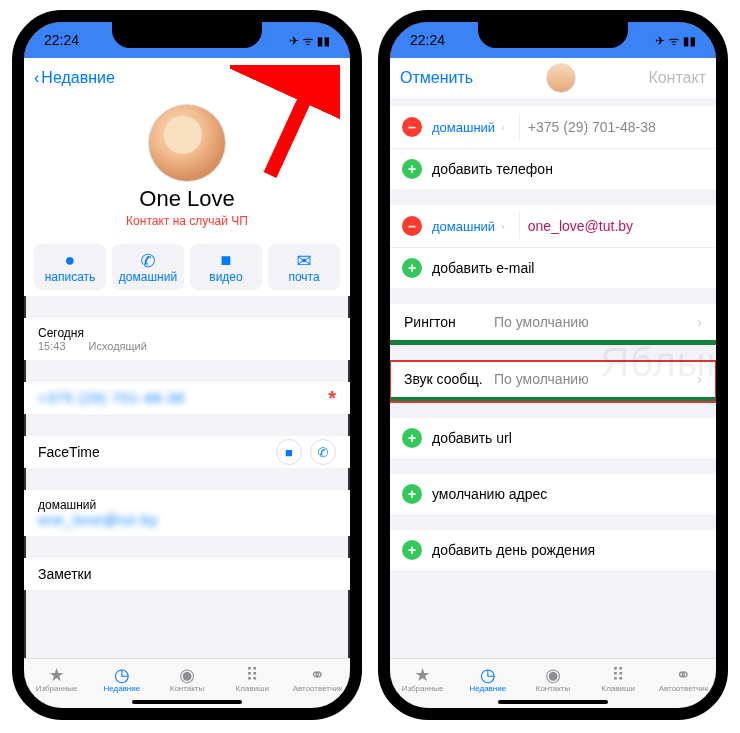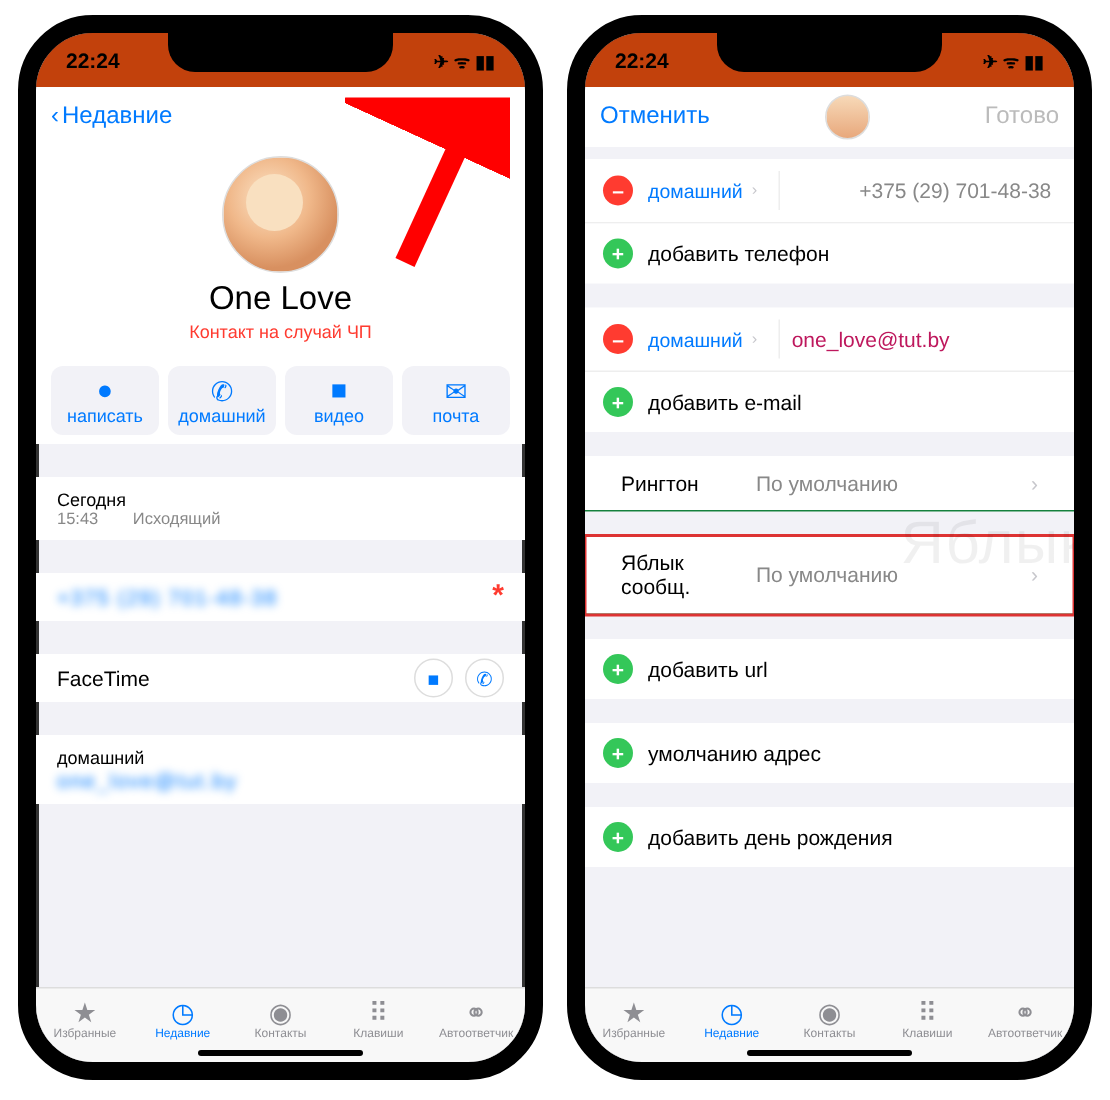--- a/index.html
+++ b/index.html
@@ -1,21 +1,21 @@
 <!DOCTYPE html>
 <html><head>
 <meta charset="utf-8">
 <style>
   * { box-sizing: border-box; margin: 0; padding: 0; font-family: -apple-system, "Helvetica Neue", Arial, sans-serif; }
   body { background: #fff; width: 740px; height: 733px; position: relative; }
   .phone { position: absolute; width: 350px; height: 710px; border: 12px solid #000; border-radius: 50px; background: #f2f2f7; overflow: hidden; box-shadow: 0 0 0 2px #333 inset; }
   .phone.left { left: 12px; top: 10px; }
   .phone.right { left: 378px; top: 10px; }
   .notch { position: absolute; top: 0; left: 50%; transform: translateX(-50%); width: 150px; height: 26px; background: #000; border-radius: 0 0 18px 18px; z-index: 20; }
-  .statusbar { height: 36px; display: flex; justify-content: space-between; align-items: center; padding: 0 20px; font-size: 14px; font-weight: 700; background: #c2410c; }
+  .statusbar { height: 36px; display: flex; justify-content: space-between; align-items: center; padding: 0 20px; font-size: 14px; font-weight: 400; background: #3b82f6; }
   .statusbar .right-icons { display:flex; gap:4px; align-items:center; font-size:12px; }
   .navbar { height: 40px; background: #fff; display: flex; align-items: center; justify-content: space-between; padding: 0 10px; font-size: 16px; }
   .nav-btn { color: #007aff; display:flex; align-items:center; gap:2px;}
   .nav-btn.disabled { color: #bbb; }
   .nav-center-avatar { width: 30px; height: 30px; border-radius: 50%; background: linear-gradient(#f7d9b8,#e8a87c); border:1px solid #ddd;}
   .content { height: 560px; overflow: hidden; }
   .profile-head { background:#fff; text-align:center; padding: 6px 0 8px; }
   .avatar-lg { width: 78px; height:78px; border-radius:50%; margin:0 auto 4px; background: radial-gradient(circle at 40% 35%, #fce4c8 0%, #f0b88a 40%, #d89060 70%); border:1px solid #ddd; position:relative; overflow:hidden;}
   .avatar-lg::after{content:"";position:absolute;left:20%;top:15%;width:50%;height:50%;background:#f9e0c0;border-radius:50%;}
   .contact-name { font-size: 22px; font-weight:400; }
@@ -45,21 +45,21 @@
   .edit-row { display:flex; align-items:center; padding:8px 12px; background:#fff; border-bottom:1px solid #eee; font-size:14px; min-height:40px;}
   .edit-row:last-child{border-bottom:none;}
   .edit-group { margin-top:16px;}
   .edit-group:first-child{margin-top:8px;}
   .ecirc { width:20px; height:20px; border-radius:50%; display:flex; align-items:center; justify-content:center; color:#fff; font-size:14px; font-weight:bold; margin-right:10px; flex-shrink:0;}
   .ecirc.minus{background:#ff3b30;}
   .ecirc.plus{background:#34c759;}
   .field-label{color:#007aff; font-size:13px;}
   .chev{color:#c7c7cc; margin:0 6px; font-size:11px;}
   .divider-v{width:1px; height:26px; background:#eee; margin:0 8px;}
-  .kvrow { display:flex; align-items:center; padding:10px 24px; background:#fff; border-bottom:1px solid #15803d; font-size:14px;}
+  .kvrow { display:flex; align-items:center; padding:10px 14px; background:#fff; border-bottom:5px solid #15803d; font-size:14px;}
   .kvrow .k{color:#000; width:90px;}
   .kvrow .v{color:#888; flex:1;}
   .kvrow .ch{color:#c7c7cc;}
   .highlight-red { outline:2px solid #d33; outline-offset:-1px;}
   
   .arrow-overlay{position:absolute; z-index:50; pointer-events:none;}
   .watermark{position:absolute; right:15px; top:340px; font-size:40px; color:rgba(0,0,0,0.06); font-weight:300; z-index:5; pointer-events:none; letter-spacing:1px;}
 </style>
 </head>
 <body>
@@ -134,20 +134,25 @@
       </div>
     </div>
 
     <div class="section">
       <div class="row">
         <div class="lbl-sm">домашний</div>
         <div class="blur">one_love@tut.by</div>
       </div>
     </div>
 
+    <div class="section">
+      <div class="row">
+        <span>Заметки</span>
+      </div>
+    </div>
   </div>
 
   <div class="tabbar">
     <div class="tab">
         <div class="ic">★</div>
         <div class="lb">Избранные</div>
       </div>
     <div class="tab active">
         <div class="ic">◷</div>
         <div class="lb">Недавние</div>
@@ -170,31 +175,31 @@
 
 <div class="phone right">
   <div class="notch"></div>
   <div class="statusbar">
     <span>22:24</span>
     <span class="right-icons">✈ ᯤ ▮▮</span>
   </div>
   <div class="navbar">
     <div class="nav-btn">Отменить</div>
     <div class="nav-center-avatar"></div>
-    <div class="nav-btn disabled">Готово</div>
+    <div class="nav-btn disabled">Контакт</div>
   </div>
 
   <div class="content" style="background:#f2f2f7;">
     <div class="edit-group">
       <div class="edit-row">
         <div class="ecirc minus">–</div>
         <span class="field-label">домашний</span>
         <span class="chev">›</span>
         <div class="divider-v"></div>
-        <span class="blur" style="color:#888;margin-left:45px;">+375 (29) 701-48-38</span>
+        <span class="blur" style="color:#888;">+375 (29) 701-48-38</span>
       </div>
       <div class="edit-row">
         <div class="ecirc plus">+</div>
         <span>добавить телефон</span>
       </div>
     </div>
 
     <div class="edit-group">
       <div class="edit-row">
         <div class="ecirc minus">–</div>
@@ -212,21 +217,21 @@
     <div class="edit-group">
       <div class="kvrow">
         <span class="k">Рингтон</span>
         <span class="v">По умолчанию</span>
         <span class="ch">›</span>
       </div>
     </div>
 
     <div class="edit-group">
       <div class="kvrow highlight-red">
-        <span class="k">Яблык сообщ.</span>
+        <span class="k">Звук сообщ.</span>
         <span class="v">По умолчанию</span>
         <span class="ch">›</span>
       </div>
     </div>
 
     <div class="edit-group">
       <div class="edit-row">
         <div class="ecirc plus">+</div>
         <span>добавить url</span>
       </div>

